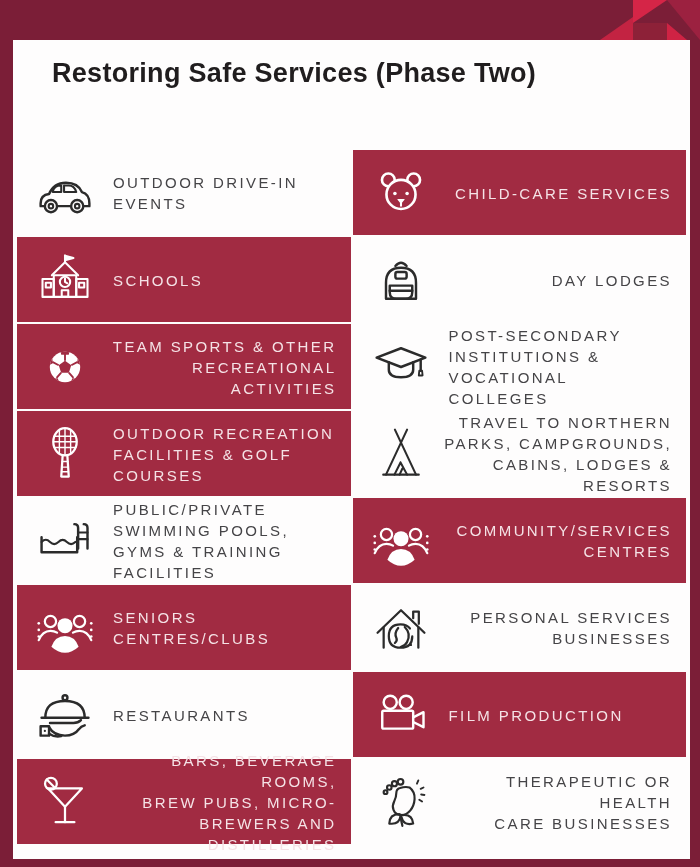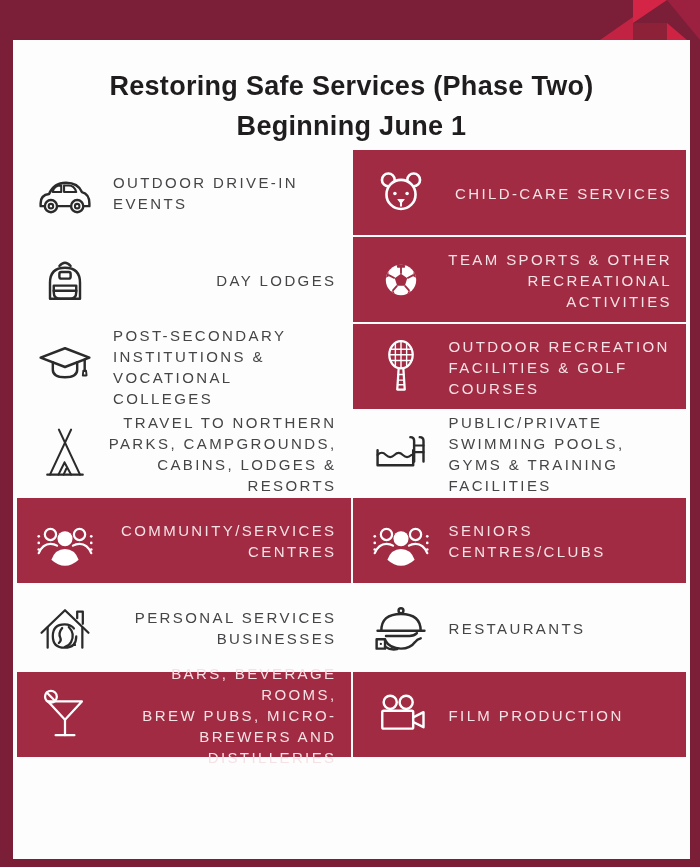--- a/index.html
+++ b/index.html
@@ -8,23 +8,23 @@
     background:#7b1e37;
     font-family:"Liberation Sans",sans-serif;
     overflow:hidden;
   }
   .panel{
     position:absolute;left:13px;top:40px;width:677px;height:819px;
     background:#fefdfd;
   }
   .corner{position:absolute;top:0;right:0;width:100px;height:40px;display:block;}
   .title{
-    margin-top:26px;text-align:center;
+    margin-top:13px;
     font-weight:bold;font-size:27px;line-height:40px;
-    color:#201d1e;letter-spacing:.3px;
+    color:#201d1e;letter-spacing:.3px;padding-left:39px;
   }
   .grid{
     position:absolute;left:4px;top:110px;width:669px;
     display:grid;grid-template-columns:1fr 1fr;grid-auto-rows:85px;gap:2px;
   }
   .cell{position:relative;}
   .cell.red{background:#A12B42;color:#ffffff;}
   .cell.white{background:transparent;color:#2b2b2b;}
   .icon{
     position:absolute;left:18px;top:50%;transform:translateY(-50%);
@@ -49,21 +49,20 @@
   <polygon points="33,0 67,0 33,23" fill="#d52547"></polygon>
   <polygon points="0,40 33,40 33,17" fill="#c32342"></polygon>
   <polygon points="33,23 67,23 67,40 33,40" fill="#8d2138"></polygon>
   <polygon points="67,23 87,40 67,40" fill="#cf2344"></polygon>
 </svg>
 
 <div class="panel">
 
   <div class="title">
     <div>Restoring Safe Services (Phase Two)</div>
-    <div>Beginning June 1</div>
   </div>
 
   <div class="grid">
 
     <div class="cell white left">
       <svg class="icon" viewBox="0 0 64 64">
         <g fill="none" stroke="currentColor" stroke-width="2.6" stroke-linecap="round" stroke-linejoin="round">
           <path d="M6,46 v-3 q0,-9 9,-10 q5,-12 18,-12 q13,0 17,10 q8,2 8,12 v3 z"></path>
           <path d="M19,30 q2,-6 8,-6 h1 v7 h-9 z" stroke-width="2.2"></path>
           <path d="M31,24 h5 q6,0 8,7 h-13 z" stroke-width="2.2"></path>
@@ -91,20 +90,38 @@
         <g fill="currentColor" stroke="none">
           <circle cx="25.5" cy="32.5" r="1.9"></circle>
           <circle cx="38.5" cy="32.5" r="1.9"></circle>
           <path d="M28.6,38.5 h6.8 q0.8,0 0.3,0.8 l-3.1,3.6 q-0.6,0.7 -1.2,0 l-3.1,-3.6 q-0.5,-0.8 0.3,-0.8 z"></path>
         </g>
         <path d="M32,42 v3.5" stroke="currentColor" stroke-width="2.2" fill="none" stroke-linecap="round"></path>
       </svg>
       <div class="label">CHILD-CARE SERVICES</div>
     </div>
 
+    <div class="cell red left">
+      <svg class="icon" viewBox="0 0 64 64">
+        <g fill="none" stroke="currentColor" stroke-width="2.2" stroke-linejoin="round" stroke-linecap="round">
+          <path d="M32,13 v-7"></path>
+            <path d="M32,6 l9,2.5 -9,2.5" fill="currentColor"></path>
+          <path d="M18,27 L32,13 L46,27"></path>
+          <rect x="20" y="27" width="24" height="23"></rect>
+          <circle cx="32" cy="34" r="5.5"></circle>
+          <path d="M32,34 v-3.5 M32,34 l2.5,1.5"></path>
+          <rect x="28.5" y="43" width="7" height="7"></rect>
+          <rect x="8" y="31" width="12" height="19"></rect>
+          <rect x="44" y="31" width="12" height="19"></rect>
+          <rect x="11.5" y="35" width="5.5" height="5"></rect>
+          <rect x="47" y="35" width="5.5" height="5"></rect>
+        </g>
+      </svg>
+      <div class="label">SCHOOLS</div>
+    </div>
 
     <div class="cell white right">
       <svg class="icon" viewBox="0 0 64 64">
         <g fill="none" stroke="currentColor" stroke-width="2.6" stroke-linecap="round" stroke-linejoin="round">
           <path d="M26,17 q6,-7 12,0"></path>
           <path d="M16,52 v-17 q0,-16 16,-16 q16,0 16,16 v17 z"></path>
           <rect x="26" y="23.5" width="12" height="7" rx="2"></rect>
           <path d="M20,38 h24 v7 q0,7 -7,7 h-10 q-7,0 -7,-7 z"></path>
           <path d="M20,43.5 h24"></path>
         </g>
@@ -269,43 +286,60 @@
           <path d="M16,40.5 h25 q5,0 8,-3"></path>
           <rect x="6" y="44" width="9" height="10"></rect>
           <circle cx="10.5" cy="49" r="1.2" fill="currentColor" stroke="none"></circle>
           <path d="M15,45 q5,9 17,9 q10,0 15,-7 q2,-3 6,-4"></path>
           <path d="M15,52 q6,4 13,2.5"></path>
         </g>
       </svg>
       <div class="label">RESTAURANTS</div>
     </div>
 
+    <div class="cell red left">
+      <svg class="icon" viewBox="0 0 64 64">
+        <g fill="none" stroke="currentColor" stroke-width="2.6" stroke-linecap="round" stroke-linejoin="round">
+          <circle cx="20.5" cy="18.5" r="7"></circle>
+          <circle cx="37.5" cy="18.5" r="7"></circle>
+          <rect x="12" y="27.5" width="33" height="19" rx="1.5"></rect>
+          <path d="M45,34.5 l11,-5.5 v16 l-11,-5.5"></path>
+        </g>
+      </svg>
+      <div class="label">FILM PRODUCTION</div>
+    </div>
+
     <div class="cell red right">
       <svg class="icon" viewBox="0 0 64 64">
         <g fill="none" stroke="currentColor" stroke-width="2.4" stroke-linecap="round" stroke-linejoin="round">
           <path d="M14,17.5 H50 L32,37 Z"></path>
           <path d="M32,37 V53.5"></path>
           <path d="M22,53.5 H42"></path>
           <circle cx="17" cy="12.5" r="6.3"></circle>
           <path d="M12.5,8 L21.5,17"></path>
         </g>
       </svg>
       <div class="label">BARS, BEVERAGE ROOMS,
 BREW PUBS, MICRO-
 BREWERS AND
 DISTILLERIES</div>
     </div>
 
-    <div class="cell red left">
-      <svg class="icon" viewBox="0 0 64 64">
-        <g fill="none" stroke="currentColor" stroke-width="2.6" stroke-linecap="round" stroke-linejoin="round">
-          <circle cx="20.5" cy="18.5" r="7"></circle>
-          <circle cx="37.5" cy="18.5" r="7"></circle>
-          <rect x="12" y="27.5" width="33" height="19" rx="1.5"></rect>
-          <path d="M45,34.5 l11,-5.5 v16 l-11,-5.5"></path>
-        </g>
-      </svg>
-      <div class="label">FILM PRODUCTION</div>
-    </div>
-
+    <div class="cell white right">
+      <svg class="icon" viewBox="0 0 64 64">
+        <g fill="none" stroke="currentColor" stroke-width="2.3" stroke-linecap="round" stroke-linejoin="round">
+          <path d="M41,16.5 q6,4.5 5.5,12.5 q-0.5,7 -4.5,12 q-4,5 -9.5,5 q-6.5,0 -8.5,-5.5 q-1.7,-4.6 0.8,-9.3 q2.2,-4.2 2.2,-8.7 q0,-4.5 4,-5.5 q6,-1.8 10,-0.5 z"></path>
+          <circle cx="15.5" cy="21.5" r="2"></circle>
+          <circle cx="19.5" cy="16.5" r="2.4"></circle>
+          <circle cx="25" cy="12.5" r="2.7"></circle>
+          <circle cx="31.5" cy="10.5" r="3"></circle>
+          <path d="M49,12.5 l1.5,-3.5 M53,18 l3,-1.5 M53.5,24 l3.5,0.5 M51.5,29.5 l3,2" stroke-width="2"></path>
+          <path d="M30,45 q-10,0 -10.5,10 q10.5,1.5 12,-8"></path>
+          <path d="M34,46 q10,-1 11,9 q-10.5,2.5 -12.5,-7"></path>
+          <path d="M31.5,45.5 q0.5,7 2,12"></path>
+        </g>
+      </svg>
+      <div class="label">THERAPEUTIC OR HEALTH
+CARE BUSINESSES</div>
+    </div>
 
   </div>
 </div>
 
 </body></html>

